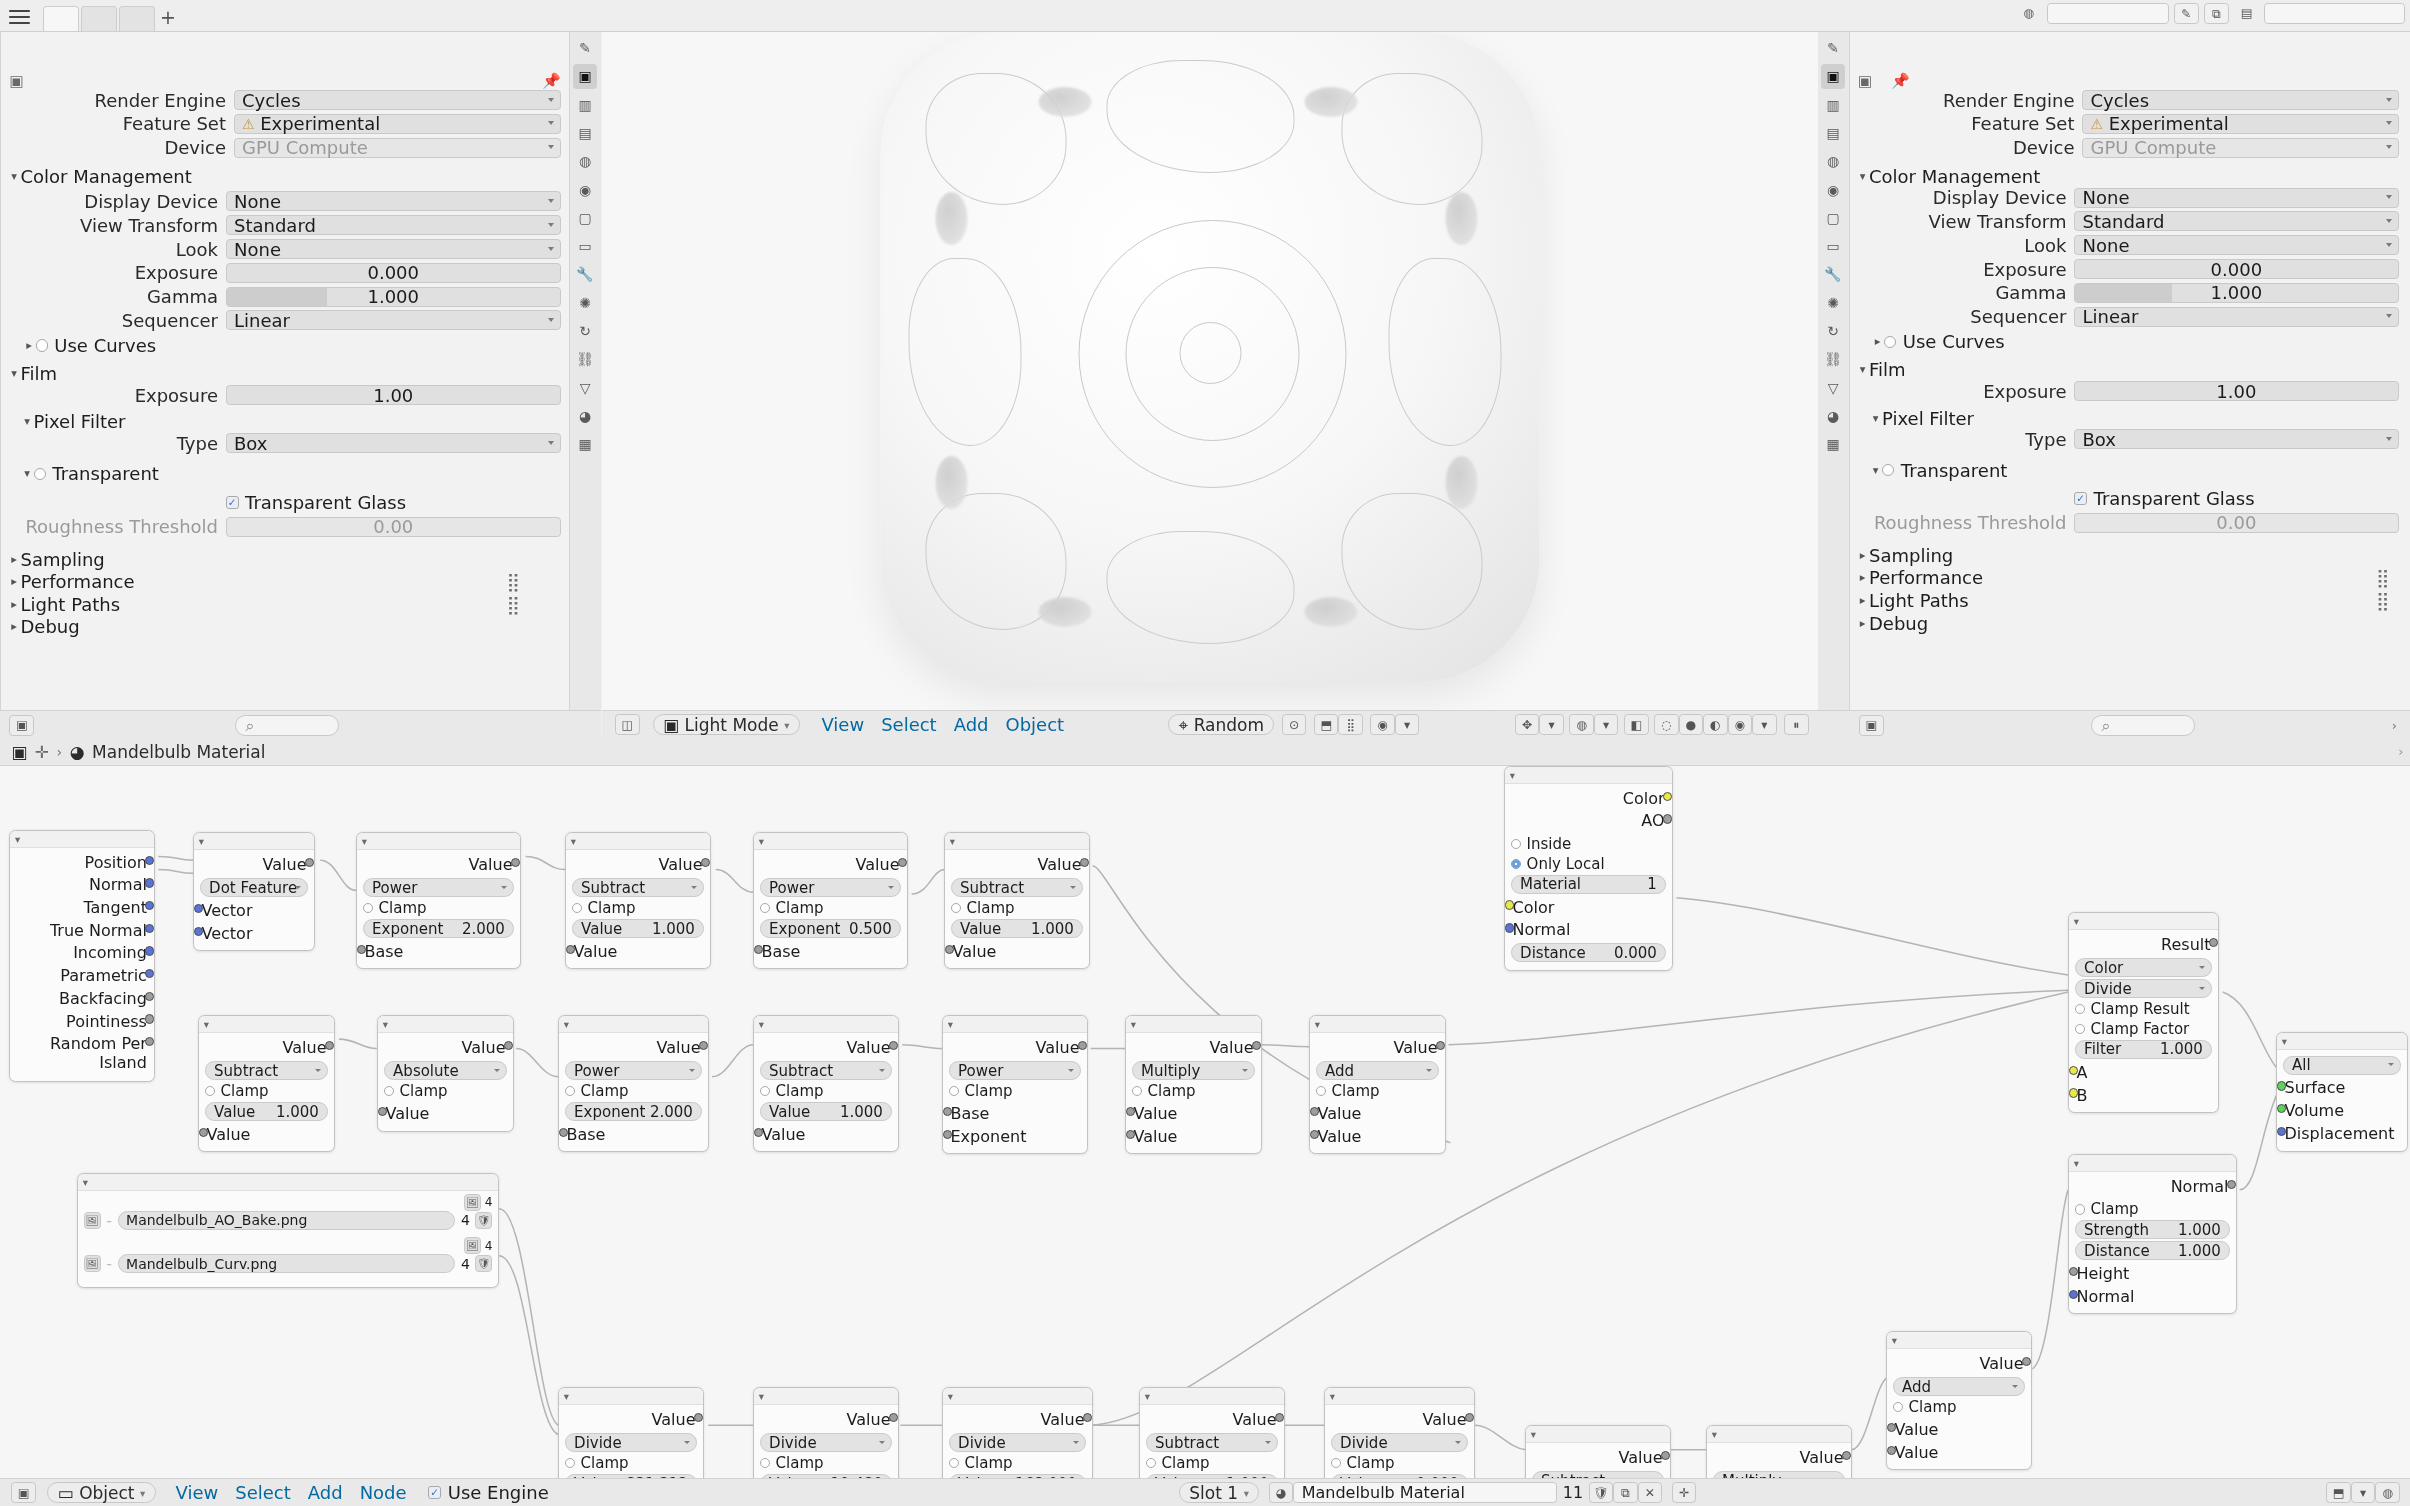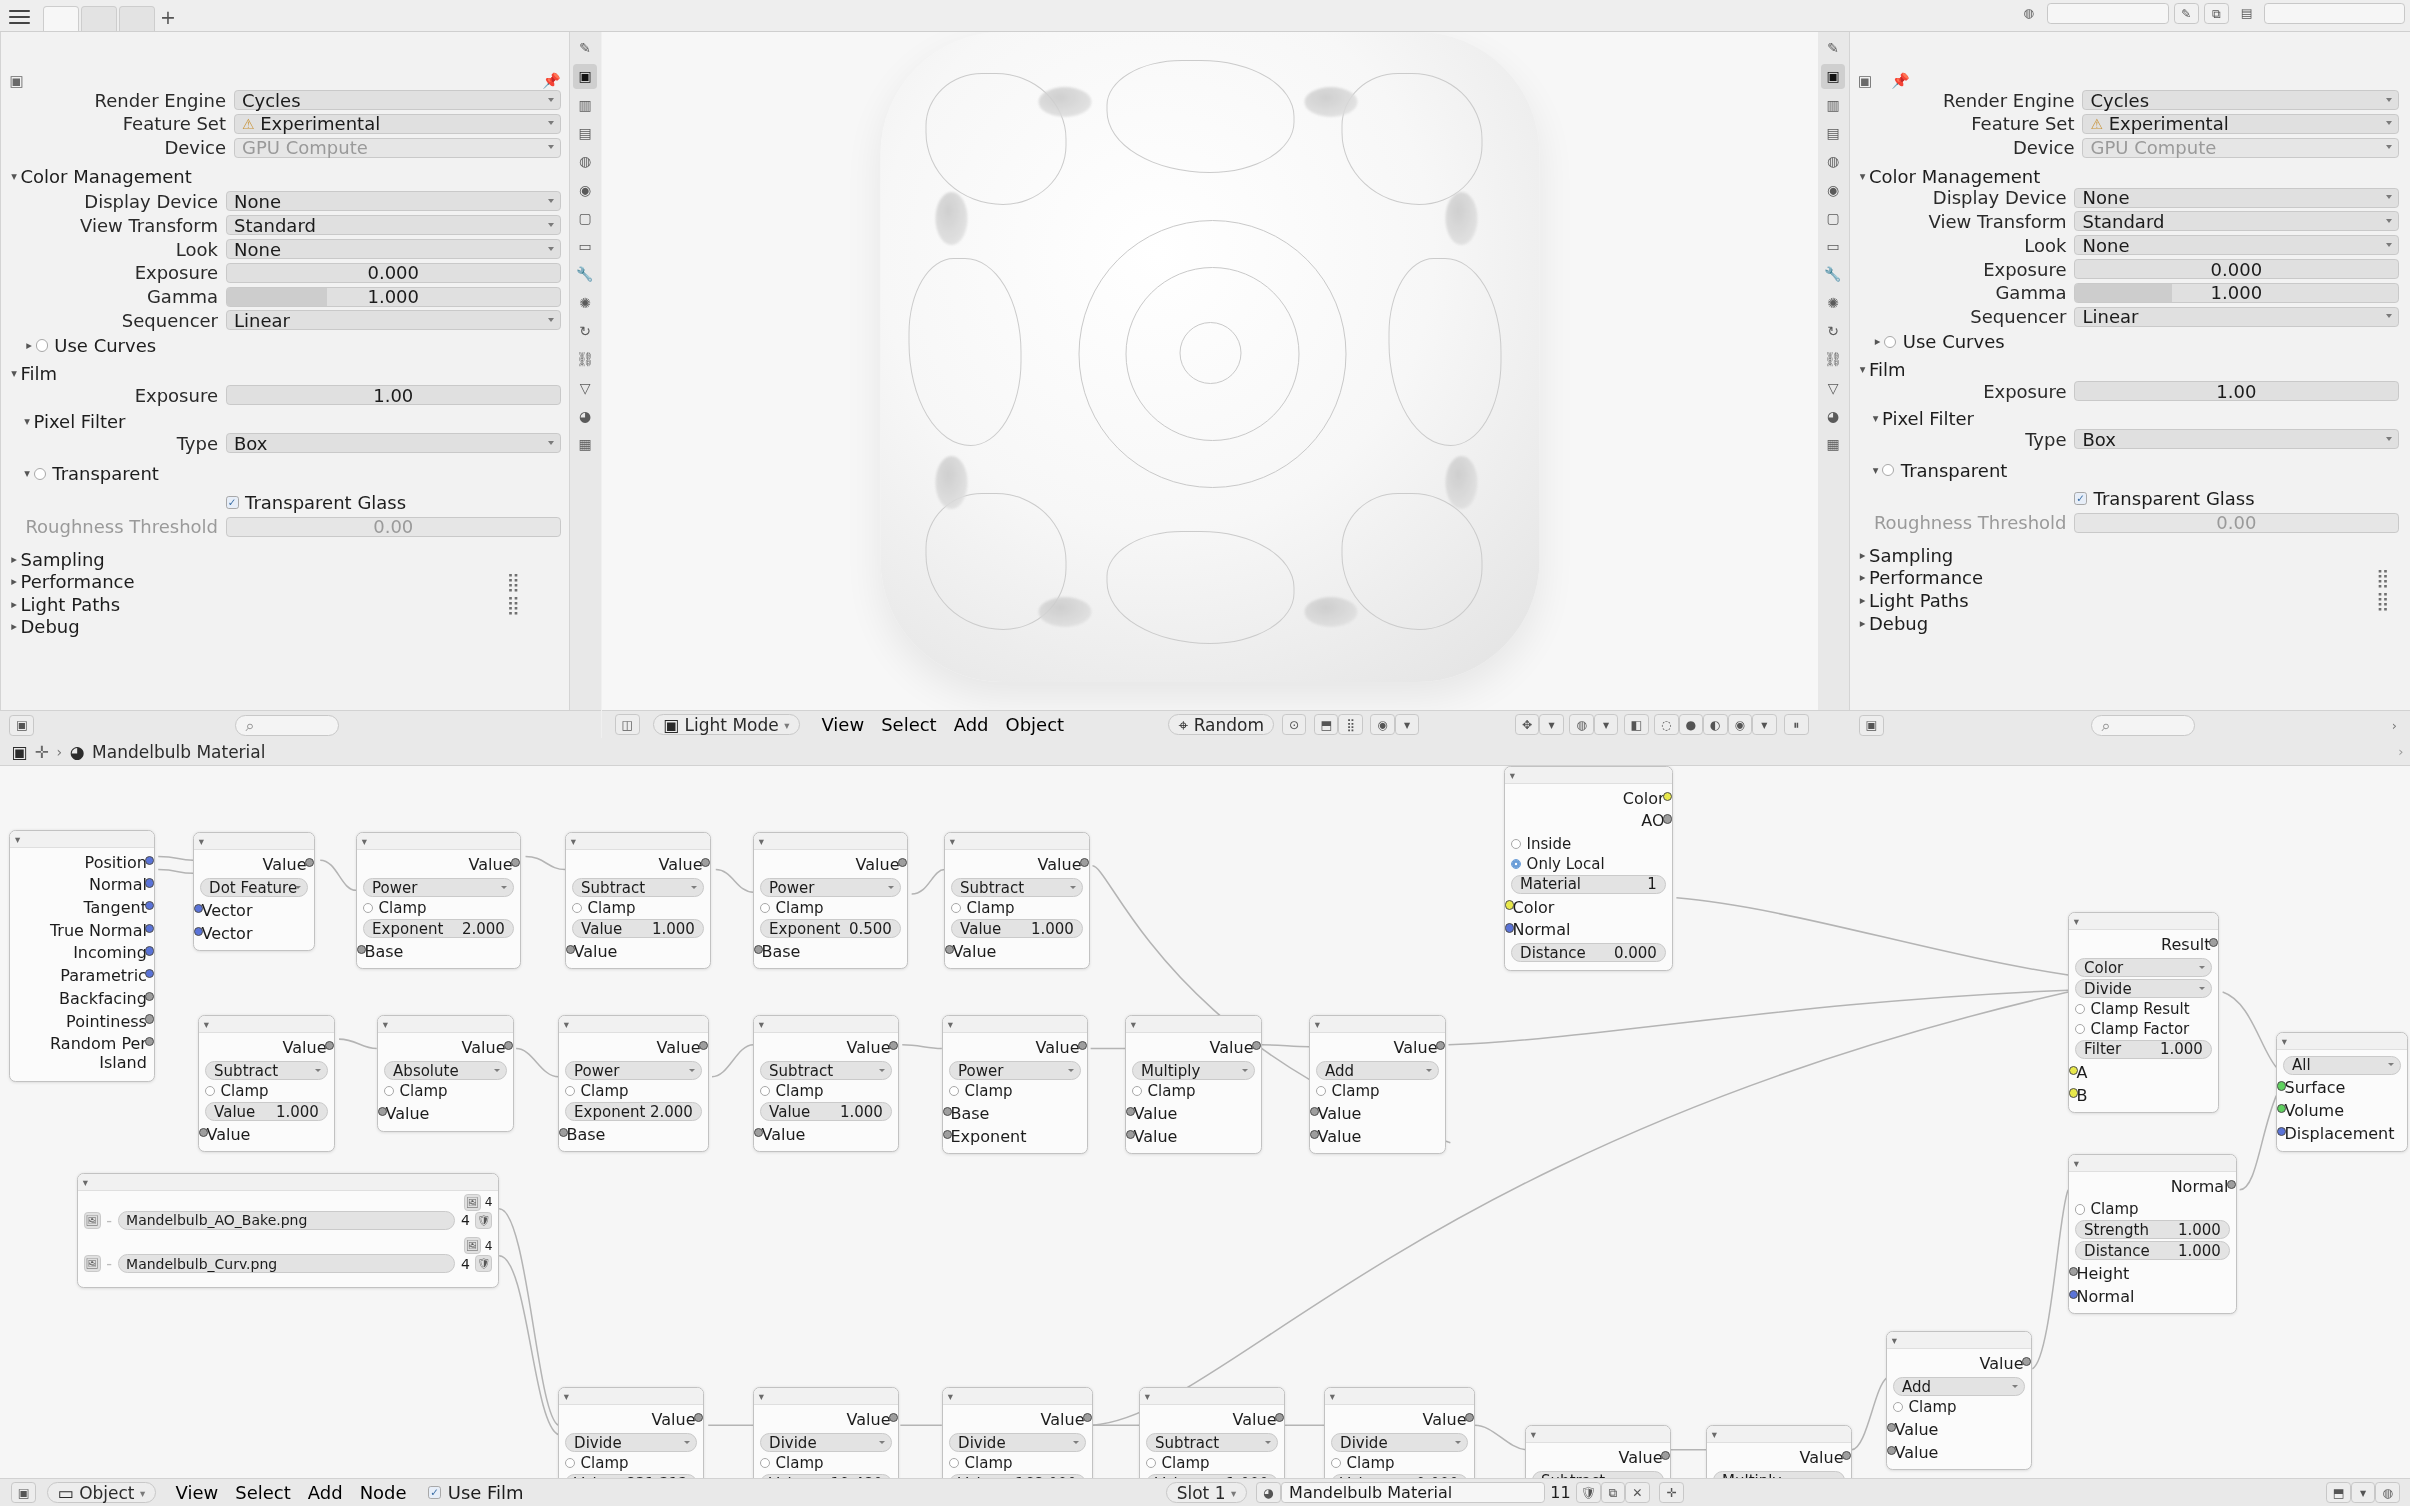--- a/index.html
+++ b/index.html
@@ -81,21 +81,21 @@
     border-radius:50%; filter:blur(1.1px); opacity:.85;
   }
   .shape .cell { position:absolute; border:1.2px solid #cbcbcb; border-radius:40% 50% 45% 55%; }
   .vp-foot { display:flex; align-items:center; height:28px; }
   .pill {
     height:21px; border:0.9px solid #c8c8c8; background:#ededed; border-radius:10.4px;
     display:flex; align-items:center; padding:0 9.4px; font-size:17px; color:#2a2a2a; gap:5.6px;
   }
   .btn-sq { width:24.5px; height:21px; border:0.9px solid #c8c8c8; background:#ededed; border-radius:3.8px;
             display:flex; align-items:center; justify-content:center; font-size:12.2px; color:#555;}
-  .menu-item { font-size:18px; color:#000000; padding:0 8.5px; }
+  .menu-item { font-size:18px; color:#0369a1; padding:0 8.5px; }
   .searchbox { height:21px; border:0.9px solid #c8c8c8; background:#f4f4f4; border-radius:10.4px;
                display:flex; align-items:center; padding:0 9.4px; font-size:16px; color:#888; gap:5.6px;}
 
   
   .nodeed { background:#f6f6f6; }
   .breadcrumb { display:flex; align-items:center; gap:7.5px; height:24.5px; font-size:17px; color:#2c2c2c;}
   .nodecanvas { position:absolute; left:0; right:0; top:28px; bottom:28px; overflow:hidden; background:#f6f6f6;}
   .node {
     position:absolute; background:#fbfbfb; border:0.9px solid #c2c2c2; border-radius:6.6px;
     box-shadow:0 0.9px 2.8px rgba(0,0,0,.10); font-size:16px; color:#1c1c1c;
@@ -1134,21 +1134,21 @@
       <span style="color:#7a7a7a; font-size:10.4px;">▾</span>
     </div>
     <div style="width:11.3px"></div>
     <div class="menu-item">View</div>
     <div class="menu-item">Select</div>
     <div class="menu-item">Add</div>
     <div class="menu-item">Node</div>
     <div style="width:13px"></div>
     <div style="display:flex; align-items:center;">
       <span class="cbox on">✓</span>
-      <span>Use Film</span>
+      <span>Use Engine</span>
     </div>
     <div style="flex:1"></div>
     <div class="pill">
       <span>Slot 1</span>
       <span style="color:#7a7a7a; font-size:10.4px;">▾</span>
     </div>
     <div style="width:9.4px"></div>
     <div class="btn-sq">◕</div>
     <div class="tr-field" style="width:264px; display:flex; align-items:center; padding:0 7.5px; font-size:16px;">
       <span>Mandelbulb Material</span>

